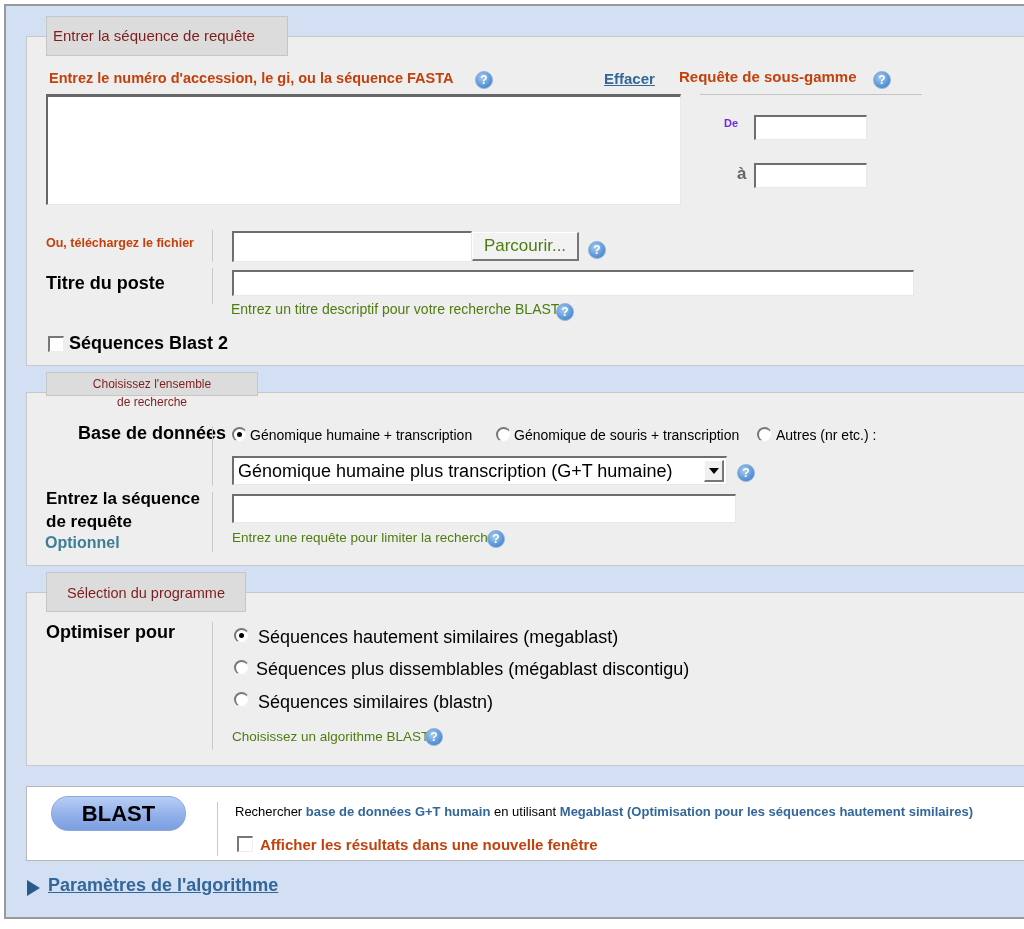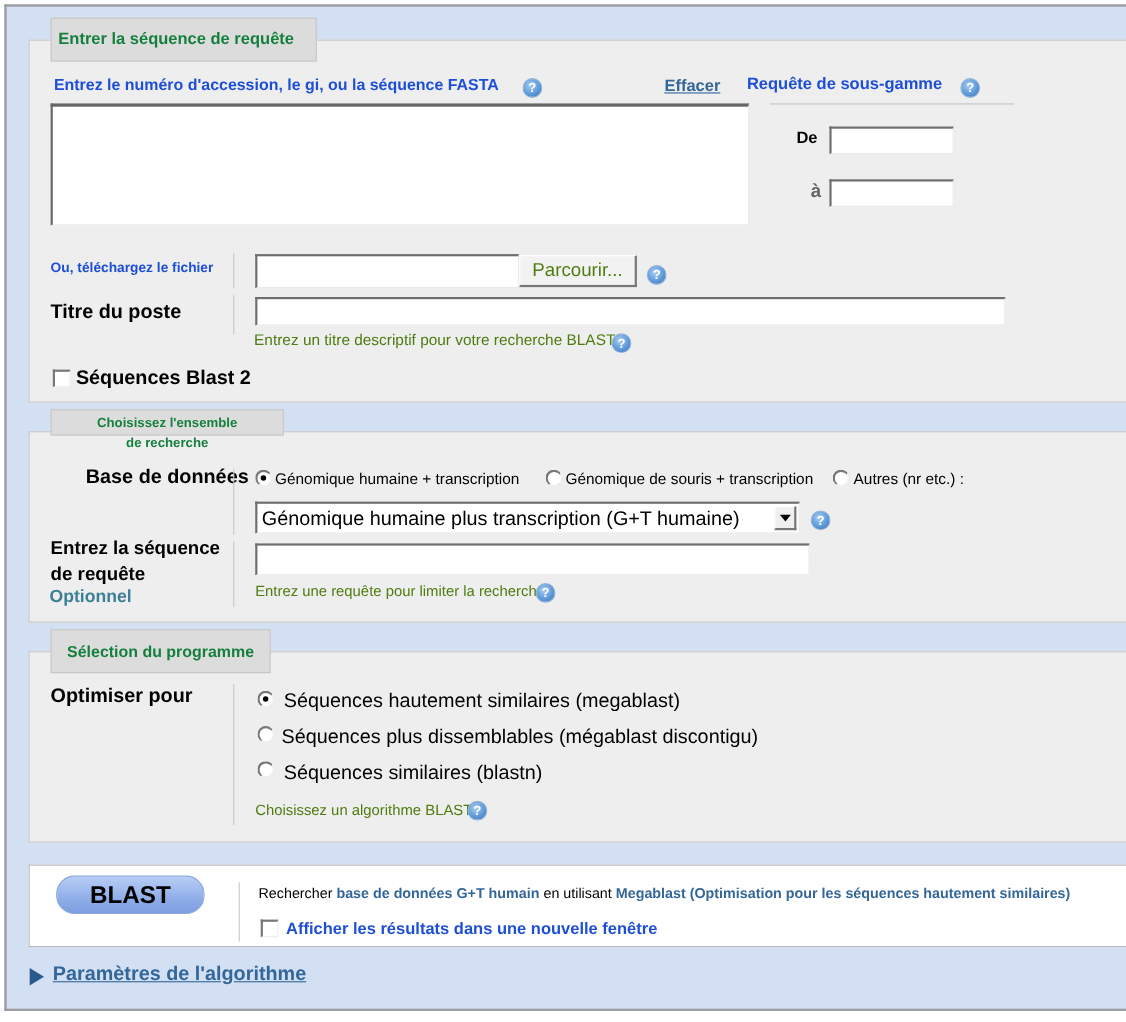--- a/index.html
+++ b/index.html
@@ -22,28 +22,28 @@
     position: absolute; left: 20px;
     width: 1010px;
     background: #eeeeee;
     border: 1px solid #c8c8c8;
     border-right: none;
   }
   .legend {
     position: absolute;
     background: #dcdcdc;
     border: 1px solid #c6c6c6;
-    color: #15803d;
-    font-weight: bold;
+    color: #7f1d1d;
+    font-weight: normal;
     font-size: 15px;
     text-align: center;
   }
   .abs { position: absolute; }
   .lbl-bold { font-weight: bold; font-size: 17px; color: #000; }
-  .lbl-small-bold { font-weight: bold; font-size: 13px; color: #1d4ed8; }
+  .lbl-small-bold { font-weight: bold; font-size: 13px; color: #c2410c; }
   .help {
     position: absolute; width: 18px; height: 18px; border-radius: 50%;
     background: radial-gradient(circle at 40% 35%, #a9cdf2 0%, #5f9ad9 55%, #3c74b8 100%);
     border: 1px solid #8fb1d8;
     color: #fff; font-weight: bold; font-size: 12px;
     line-height: 16px; text-align: center;
   }
   .input {
     position: absolute; background: #fff;
     border-top: 2px solid #6e6e6e; border-left: 2px solid #6e6e6e;
@@ -85,21 +85,21 @@
   <span class="help" style="left:469px; top:65px;">?</span>
 
   <span class="abs link" style="left:598px; top:64px; font-size:15px; text-decoration:underline; text-decoration-color:#336699;">Effacer</span>
 
   <textarea class="input" style="left: 40px; top: 88px; width: 635px; height: 111px; resize: none; border-top: 3px solid rgb(102, 102, 102); border-left: 2px solid rgb(102, 102, 102);"></textarea>
 
   <span class="abs lbl-small-bold" style="left:673px; top:62px; font-size:15px;">Requête de sous-gamme</span>
   <span class="help" style="left:867px; top:65px;">?</span>
   <div class="abs" style="left:694px; top:88px; width:222px; height:1px; background:#c4c4c4;"></div>
 
-  <span class="abs" style="left:718px; top:111px; font-weight:bold; font-size:15px; color:#000000;">De</span>
+  <span class="abs" style="left:718px; top:111px; font-weight:bold; font-size:11px; color:#6d28d9;">De</span>
   <input class="input" style="left: 748px; top: 109px; width: 113px; height: 25px;" value="">
   <span class="abs" style="left:731px; top:158px; font-weight:bold; font-size:17px; color:#666;">à</span>
   <input class="input" style="left: 748px; top: 157px; width: 113px; height: 25px;" value="">
 
   <span class="abs lbl-small-bold" style="left:40px; top:230px; font-size:12.5px;">Ou, téléchargez le fichier</span>
   <div class="vsep" style="left:206px; top:224px; height:32px;"></div>
   <input class="input" style="left: 226px; top: 225px; width: 240px; height: 31px;">
   <button class="abs" style="left:466px; top:226px; width:107px; height:29px; background:#f2f2f2; font-family:'Liberation Sans',sans-serif; font-size:17px; color:#4d7c0f; border-top:1px solid #fff; border-left:1px solid #fff; border-right:2px solid #777; border-bottom:2px solid #777; padding:0; text-align:center;">Parcourir...</button>
   <span class="help" style="left:582px; top:235px;">?</span>
 

